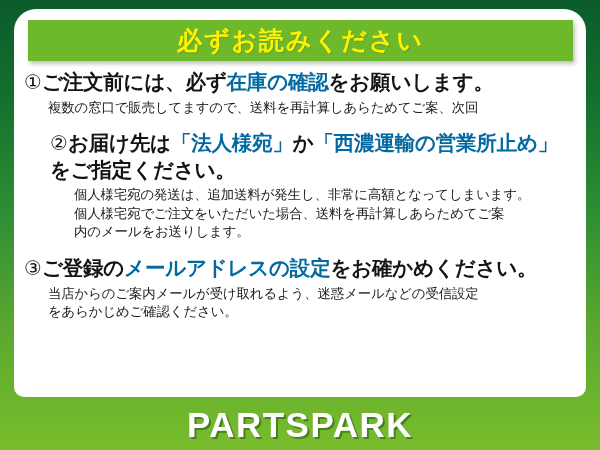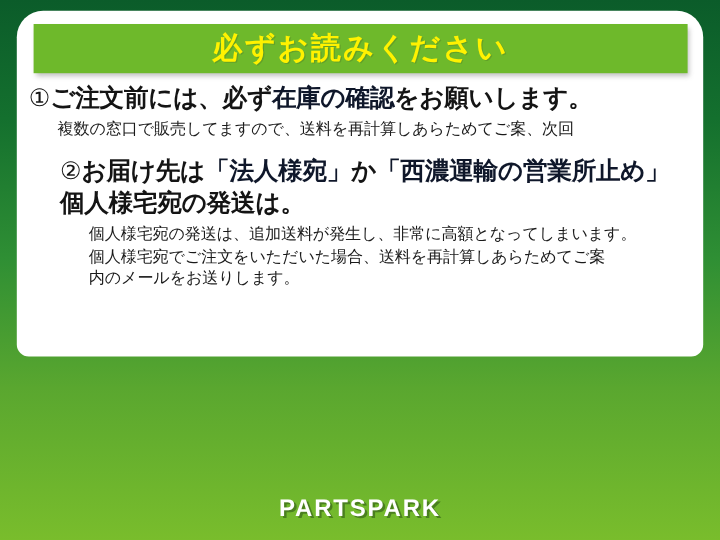--- a/index.html
+++ b/index.html
@@ -26,21 +26,21 @@
         #5aa72f 72%,
         #79bd2c 100%);
   }
 
   
   #white-panel {
     position: absolute;
     left: 14px;
     top: 9px;
     width: 572px;
-    height: 288px;
+    height: 388px;
     background: #ffffff;
     border-radius: 22px 22px 10px 10px;
     box-sizing: border-box;
     overflow: hidden;
   }
 
   
   #title-banner {
     position: absolute;
     left: 14px;
@@ -84,21 +84,21 @@
     white-space: nowrap;
   }
   .item-heading.wrap {
     white-space: normal;
   }
   .heading-line {
     display: block;
     white-space: nowrap;
   }
   .hl {
-    color: #0f172a;
+    color: #0369a1;
   }
   .circled {
     font-size: 20px;
     font-weight: normal;
     letter-spacing: 0;
   }
 
   .item-body {
     color: #1a1a1a;
     font-size: 13.4px;
@@ -123,21 +123,21 @@
     left: 0;
     top: 398px;
     width: 600px;
     height: 52px;
     display: flex;
     align-items: center;
     justify-content: center;
   }
   #footer-brand .brand-text {
     color: #ffffff;
-    font-size: 20px;
+    font-size: 35px;
     font-weight: bold;
     letter-spacing: 1.5px;
     line-height: 1;
     text-shadow: 2px 2px 0 rgba(40,80,20,0.55);
   }
 </style>
 </head>
 <body>
 
 <div id="notice-banner">
@@ -160,30 +160,41 @@
           <span class="body-line">複数の窓口で販売してますので、送料を再計算しあらためてご案、次回</span>
         </div>
       </div>
 
       <div class="notice-item" id="item-2">
         <div class="item-heading wrap">
           <span class="heading-line">
             <span class="circled">②</span><span>お届け先は</span><span class="hl">「法人様宛」</span><span>か</span><span class="hl">「西濃運輸の営業所止め」</span>
           </span>
           <span class="heading-line">
-            <span>個人様宅宛の発送は。</span>
+            <span>をご指定ください。</span>
           </span>
         </div>
         <div class="item-body">
           <span class="body-line">個人様宅宛の発送は、追加送料が発生し、非常に高額となってしまいます。</span>
           <span class="body-line">個人様宅宛でご注文をいただいた場合、送料を再計算しあらためてご案</span>
           <span class="body-line">内のメールをお送りします。</span>
         </div>
       </div>
 
+      <div class="notice-item" id="item-3">
+        <div class="item-heading">
+          <span class="heading-line">
+            <span class="circled">③</span><span>ご登録の</span><span class="hl">メールアドレスの設定</span><span>をお確かめください。</span>
+          </span>
+        </div>
+        <div class="item-body">
+          <span class="body-line">当店からのご案内メールが受け取れるよう、迷惑メールなどの受信設定</span>
+          <span class="body-line">をあらかじめご確認ください。</span>
+        </div>
+      </div>
 
     </div>
   </div>
 
   <div id="footer-brand">
     <span class="brand-text">PARTSPARK</span>
   </div>
 
 </div>
 

